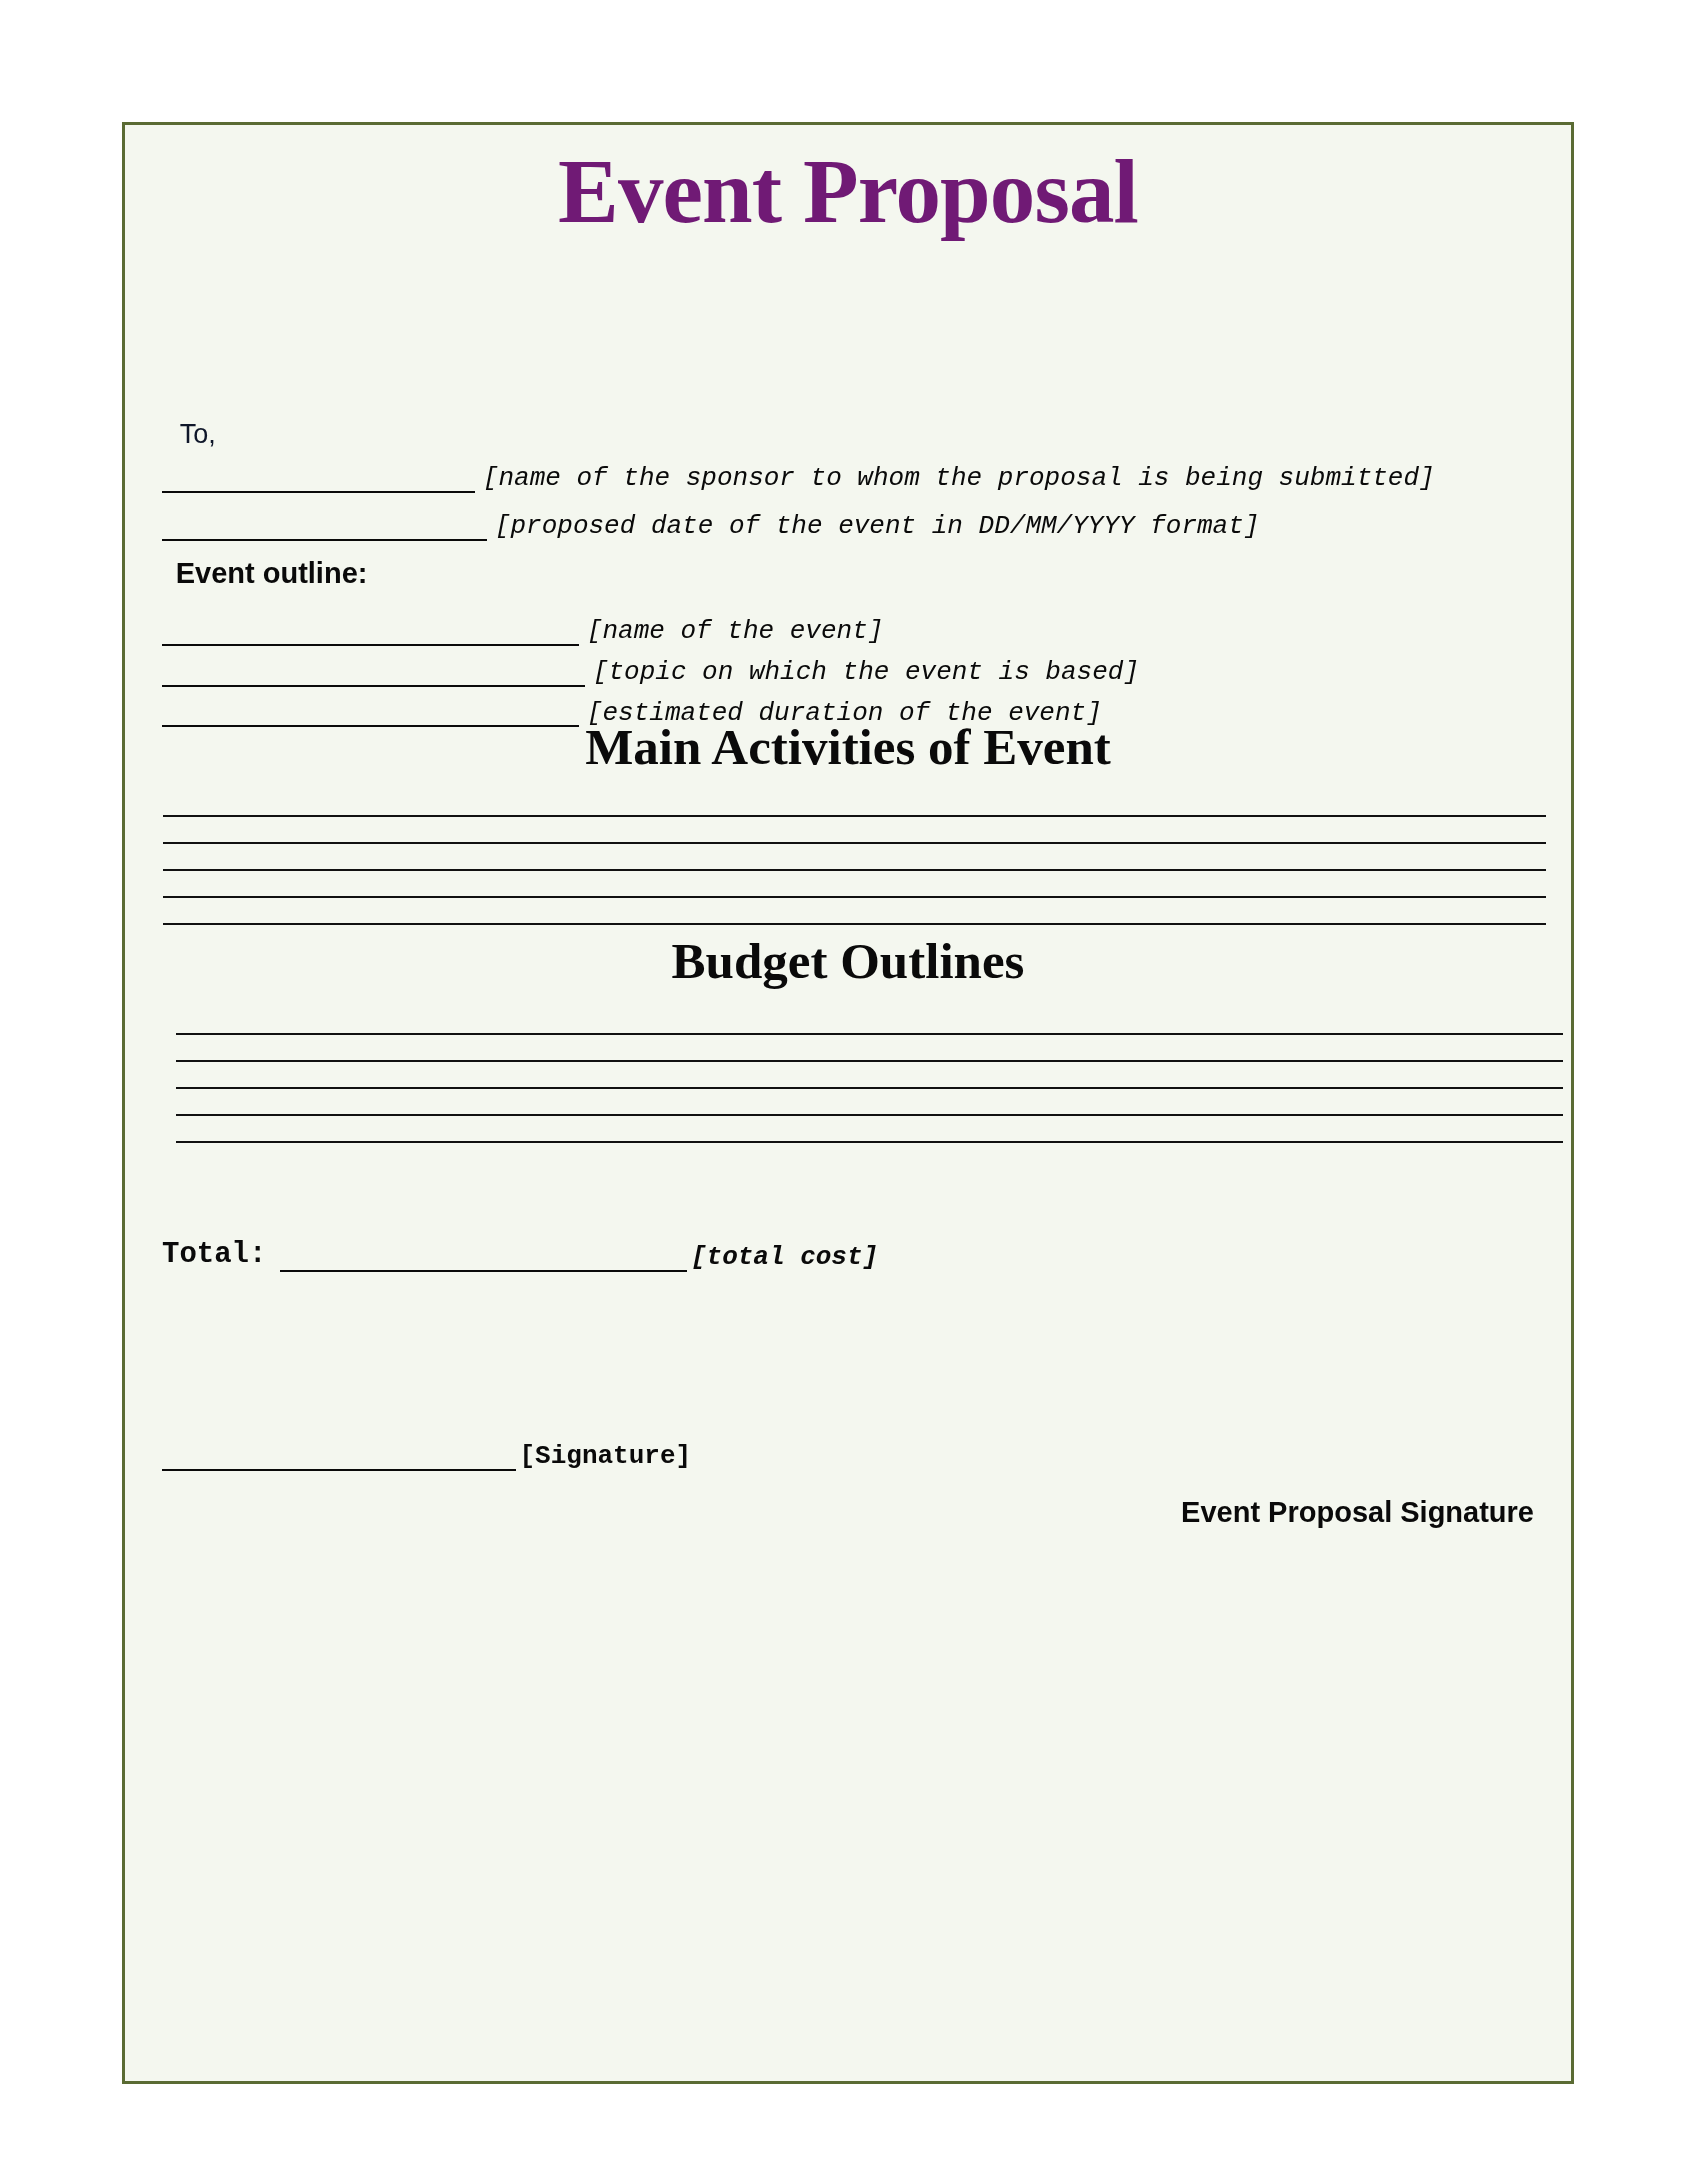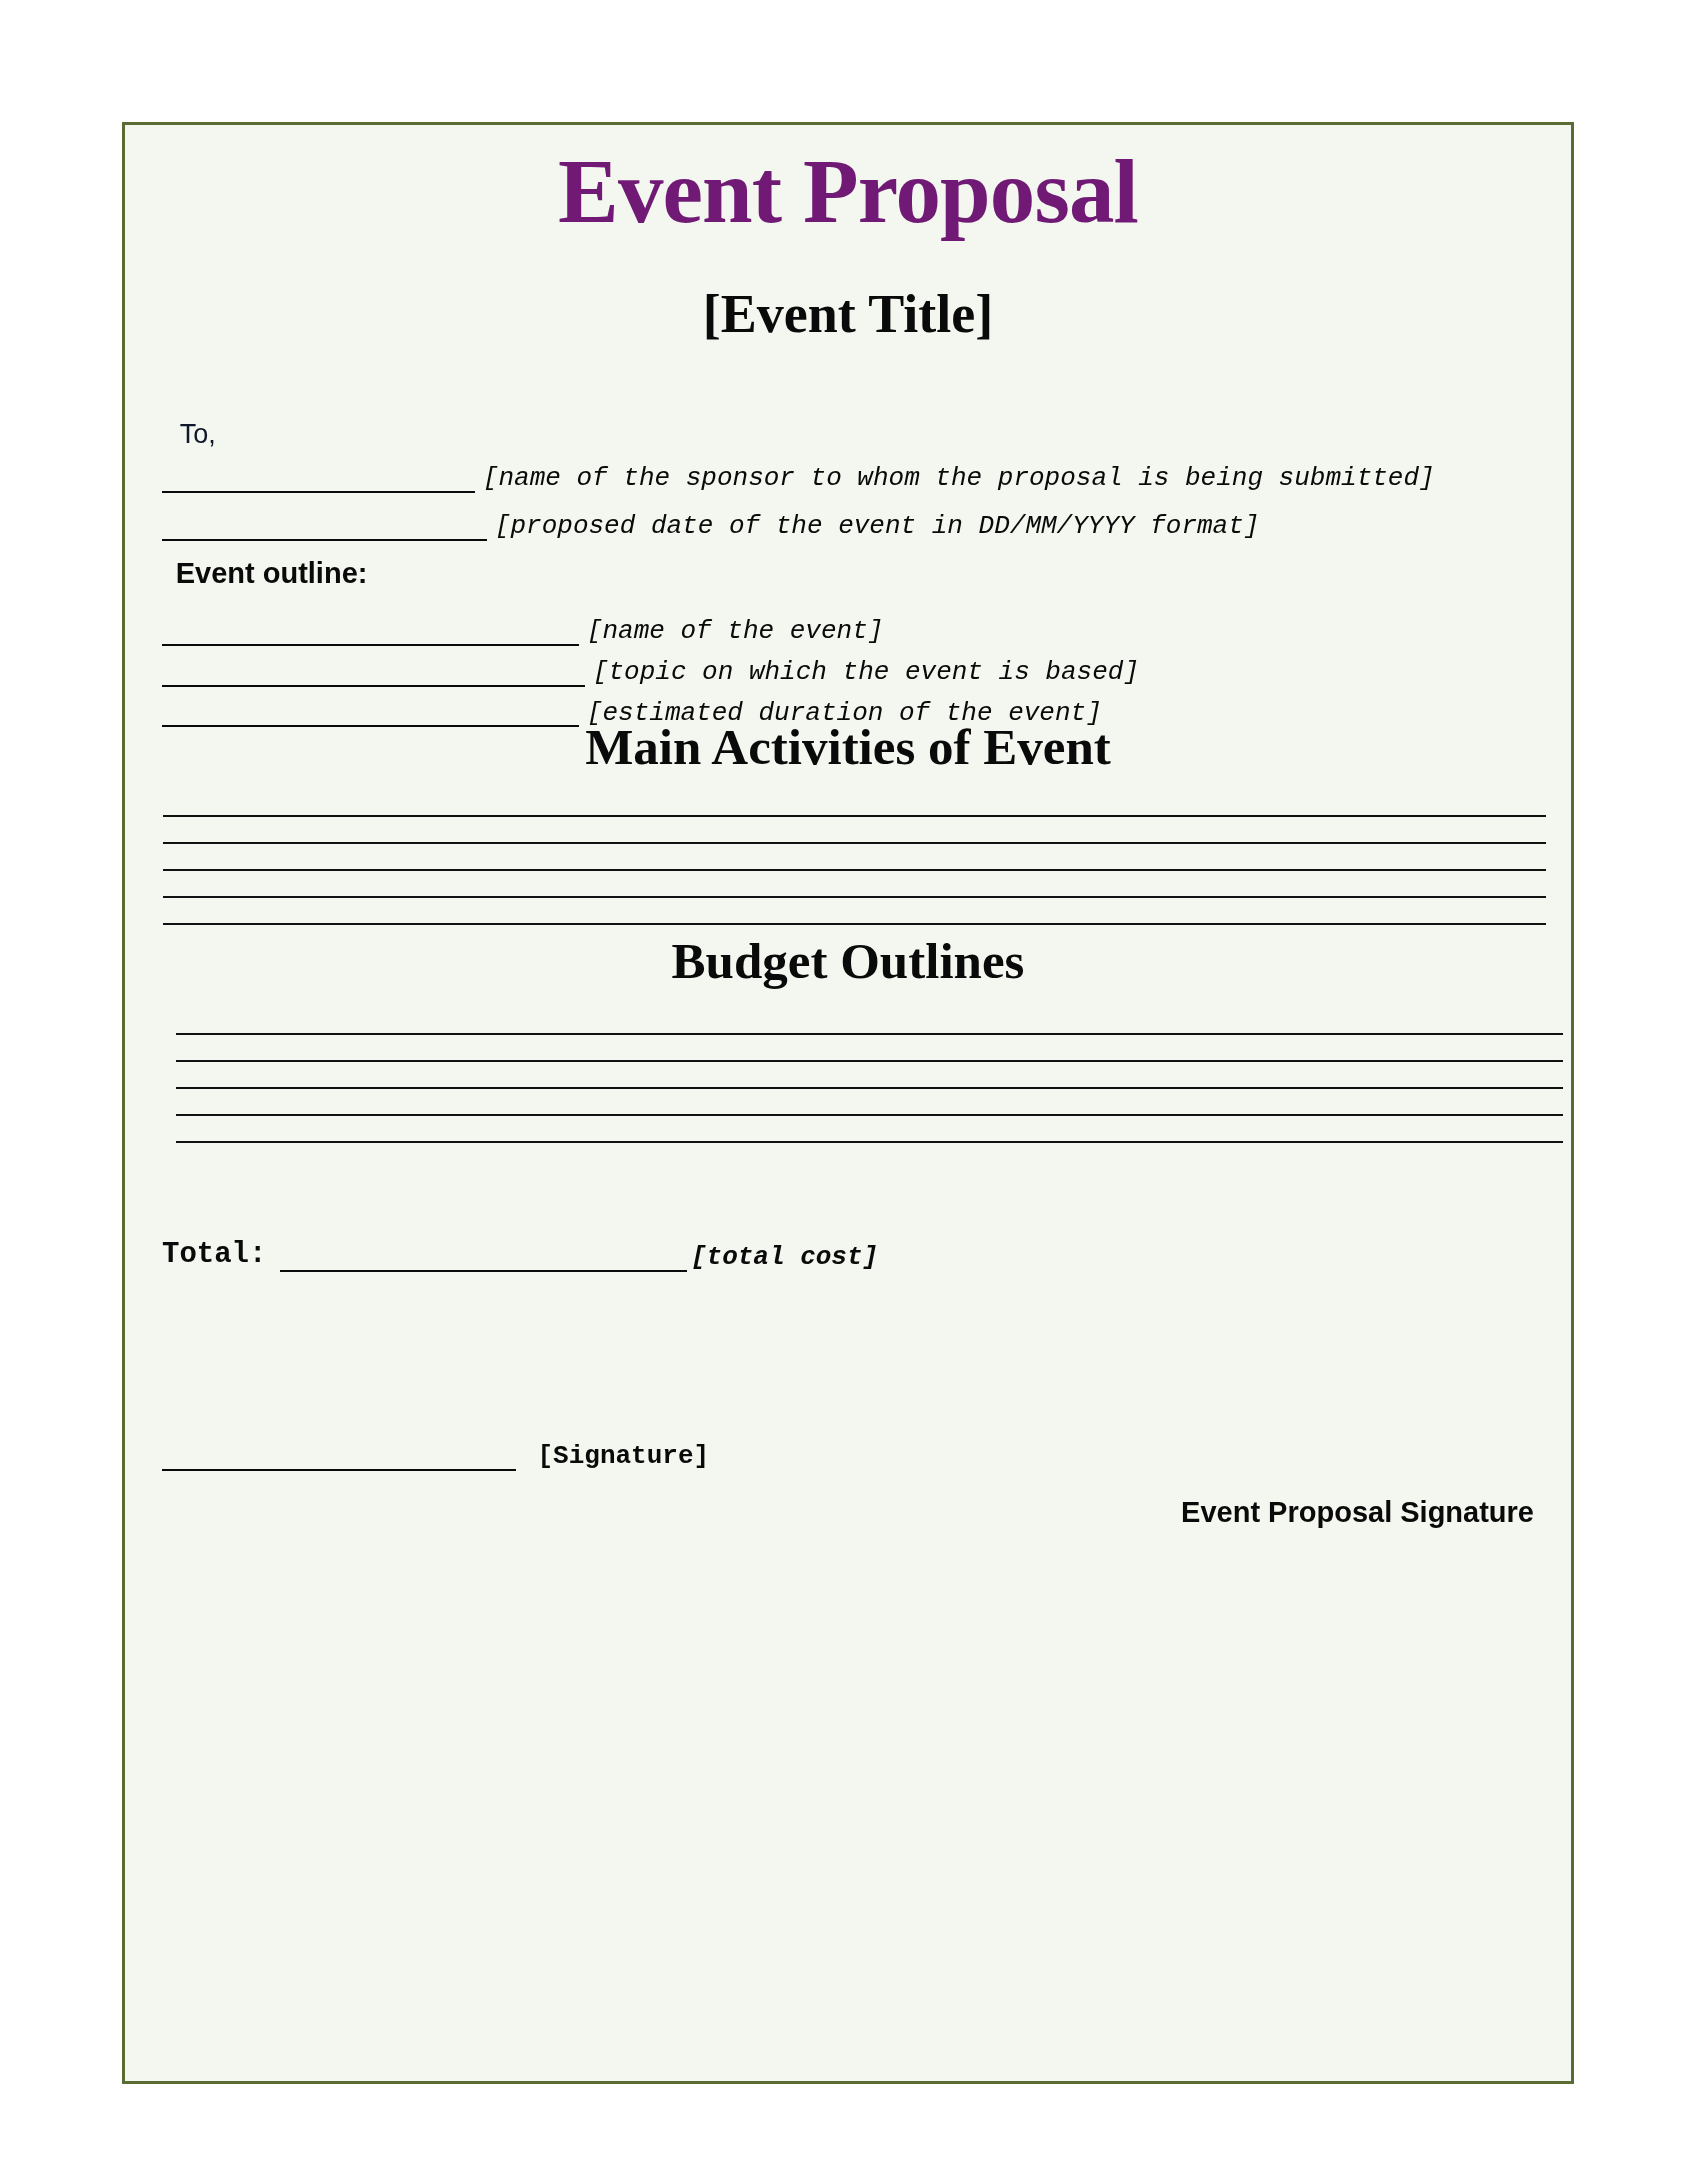--- a/index.html
+++ b/index.html
@@ -131,21 +131,21 @@
   #to-block          { left: 37px;  top: 278px; }
   #sponsor-row       { left: 37px;  top: 336px; }
   #date-row          { left: 37px;  top: 384px; }
   #event-outline     { left: 37px;  top: 420px; }
   #outline-rows      { left: 37px;  top: 489px; }
   #activities-head   { left: 37px;  right: 37px; top: 594px; }
   #activities-lines  { left: 38px;  top: 690px; width: 1383px; }
   #budget-head       { left: 37px;  right: 37px; top: 808px; }
   #budget-lines      { left: 51px;  top: 908px; width: 1387px; }
   #total-row         { left: 37px;  top: 1115px; }
-  #signature-row     { left: 37px;  top: 1314px; gap: 18px; }
+  #signature-row     { left: 37px;  top: 1314px; }
   #footer-note       { left: 37px;  right: 37px; top: 1371px; }
 
   .footer-text {
     text-align: right;
     font-size: 29px;
     font-weight: bold;
     color: #0a0a0a;
     margin: 0;
   }
 
@@ -160,21 +160,20 @@
   }
 </style>
 </head>
 <body>
 
 <div class="page">
   <div class="page-inner">
 
     <h1 class="doc-title">Event Proposal</h1>
 
-    <h2 class="doc-subtitle">[Event Title]</h2>
 
     <div class="blk" id="to-block">
       <p class="to-label">To,</p>
     </div>
 
     <div class="blk fill-row" id="sponsor-row">
       <span class="fill-line w-sponsor"></span>
       <span class="fill-hint">[name of the sponsor to whom the proposal is being submitted]</span>
     </div>
 

